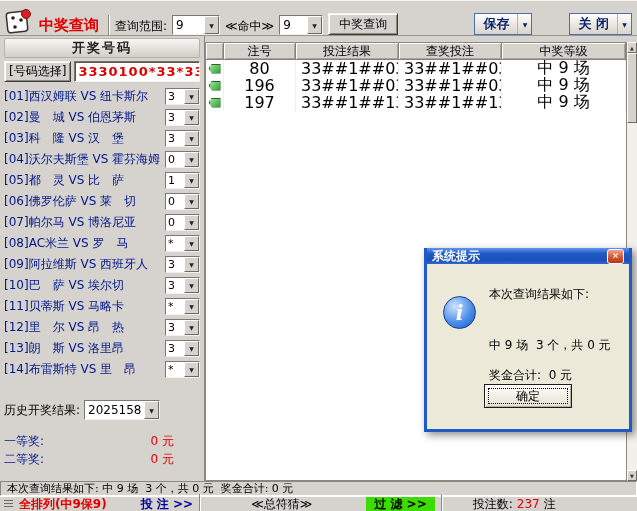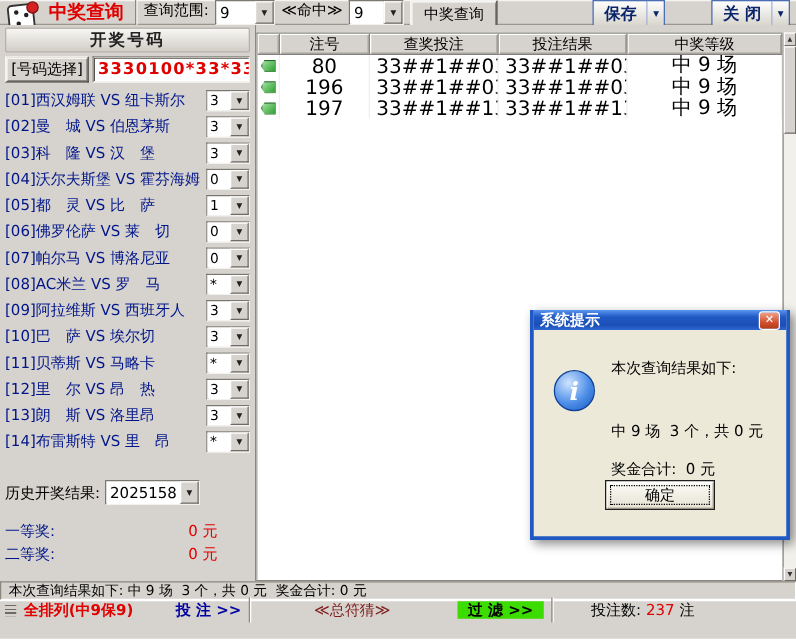--- a/index.html
+++ b/index.html
@@ -2,21 +2,21 @@
 <html><head>
 <meta charset="utf-8">
 <style>
   * { margin:0; padding:0; box-sizing:border-box; font-family:"DejaVu Sans","Liberation Sans",sans-serif; }
   html,body { width:637px; height:511px; }
   body { background:#d6d3ce; overflow:hidden; position:relative; font-size:12px; color:#000; }
   .app { position:absolute; inset:0; display:flex; flex-direction:column; }
   .pre { white-space:pre; }
 
   
-  .topbar { height:20px; flex:none; display:flex; align-items:flex-start; gap:5px; padding:0 5px;
+  .topbar { height:36px; flex:none; display:flex; align-items:flex-end; gap:5px; padding:0 5px;
             background:#d6d3ce; border-bottom:1px solid #9a968e; box-shadow:inset 0 1px 0 #f5f4f0; }
   .app-icon { width:27px; height:27px; flex:none; display:block; }
   .app-title { color:#e00000; font-weight:bold; font-size:15px; margin:0 4px 0 2px; white-space:nowrap; }
   .vsep { width:0; height:20px; border-left:1px solid #8c8880; border-right:1px solid #ffffff; flex:none; }
   .lbl { font-size:12px; white-space:nowrap; }
 
   .combo { display:flex; align-items:stretch; background:#fff;
            border:1px solid; border-color:#7b786f #f2f1ed #f2f1ed #7b786f;
            box-shadow:inset 1px 1px 0 #55524c; }
   .combo-val { flex:1; display:flex; align-items:center; padding:0 3px; font-size:12px; background:#fff; overflow:hidden; white-space:nowrap; }
@@ -92,21 +92,21 @@
 
   
   .statusbar { height:15px; flex:none; display:flex; align-items:center; padding:0 6px; font-size:11px;
                background:#d6d3ce; border:1px solid; border-color:#8c8880 #fff #fff #8c8880; }
   .bottombar { height:15px; flex:none; display:flex; align-items:center; gap:6px; padding:0 4px; font-size:12px;
                background:#d6d3ce; border-top:1px solid #fff; }
   .grid-icon { width:9px; height:9px; flex:none;
                background:repeating-linear-gradient(#6e6a64 0 1px, transparent 1px 3px); }
   .red-label { color:#e00000; font-weight:bold; white-space:nowrap; }
   .navy-link { color:#0000a0; font-weight:bold; margin-left:28px; white-space:pre; }
-  .gray-label { color:#7f1d1d; margin-left:44px; white-space:nowrap; }
+  .gray-label { color:#000000; margin-left:44px; white-space:nowrap; }
   .filter-btn { background:#3ddc00; color:#000; font-weight:bold; height:14px; display:flex; align-items:center;
                 padding:0 8px; margin-left:48px; white-space:pre; }
   .count-group { margin-left:24px; display:flex; align-items:center; gap:4px; }
   .count-val { color:#e00000; }
 
   
   .dialog { position:absolute; left:424px; top:248px; width:208px; height:184px;
             background:#ece9d8; border:3px solid #2159c4; border-top:none;
             box-shadow:3px 3px 8px rgba(0,0,0,.45); }
   .dialog-title { height:16px; display:flex; align-items:center; padding:0 5px; color:#fff; font-weight:bold; font-size:12px;
@@ -289,22 +289,22 @@
           <span class="prize-val">0 元</span>
         </div>
       </div>
     </div>
 
     <div class="main">
       <div class="table">
         <div class="thead">
           <div class="th c-icon"></div>
           <div class="th c-id">注号</div>
+          <div class="th c-result">投注结果</div>
           <div class="th c-bet">查奖投注</div>
-          <div class="th c-result">投注结果</div>
           <div class="th c-prize">中奖等级</div>
         </div>
         <div class="tbody">
             <div class="trow">
               <div class="td c-icon"><span class="tag-icon"></span></div>
               <div class="td c-id">80</div>
               <div class="td c-bet">33##1##033#331</div>
               <div class="td c-result">33##1##033#331</div>
               <div class="td c-prize">中 9 场</div>
             </div>

